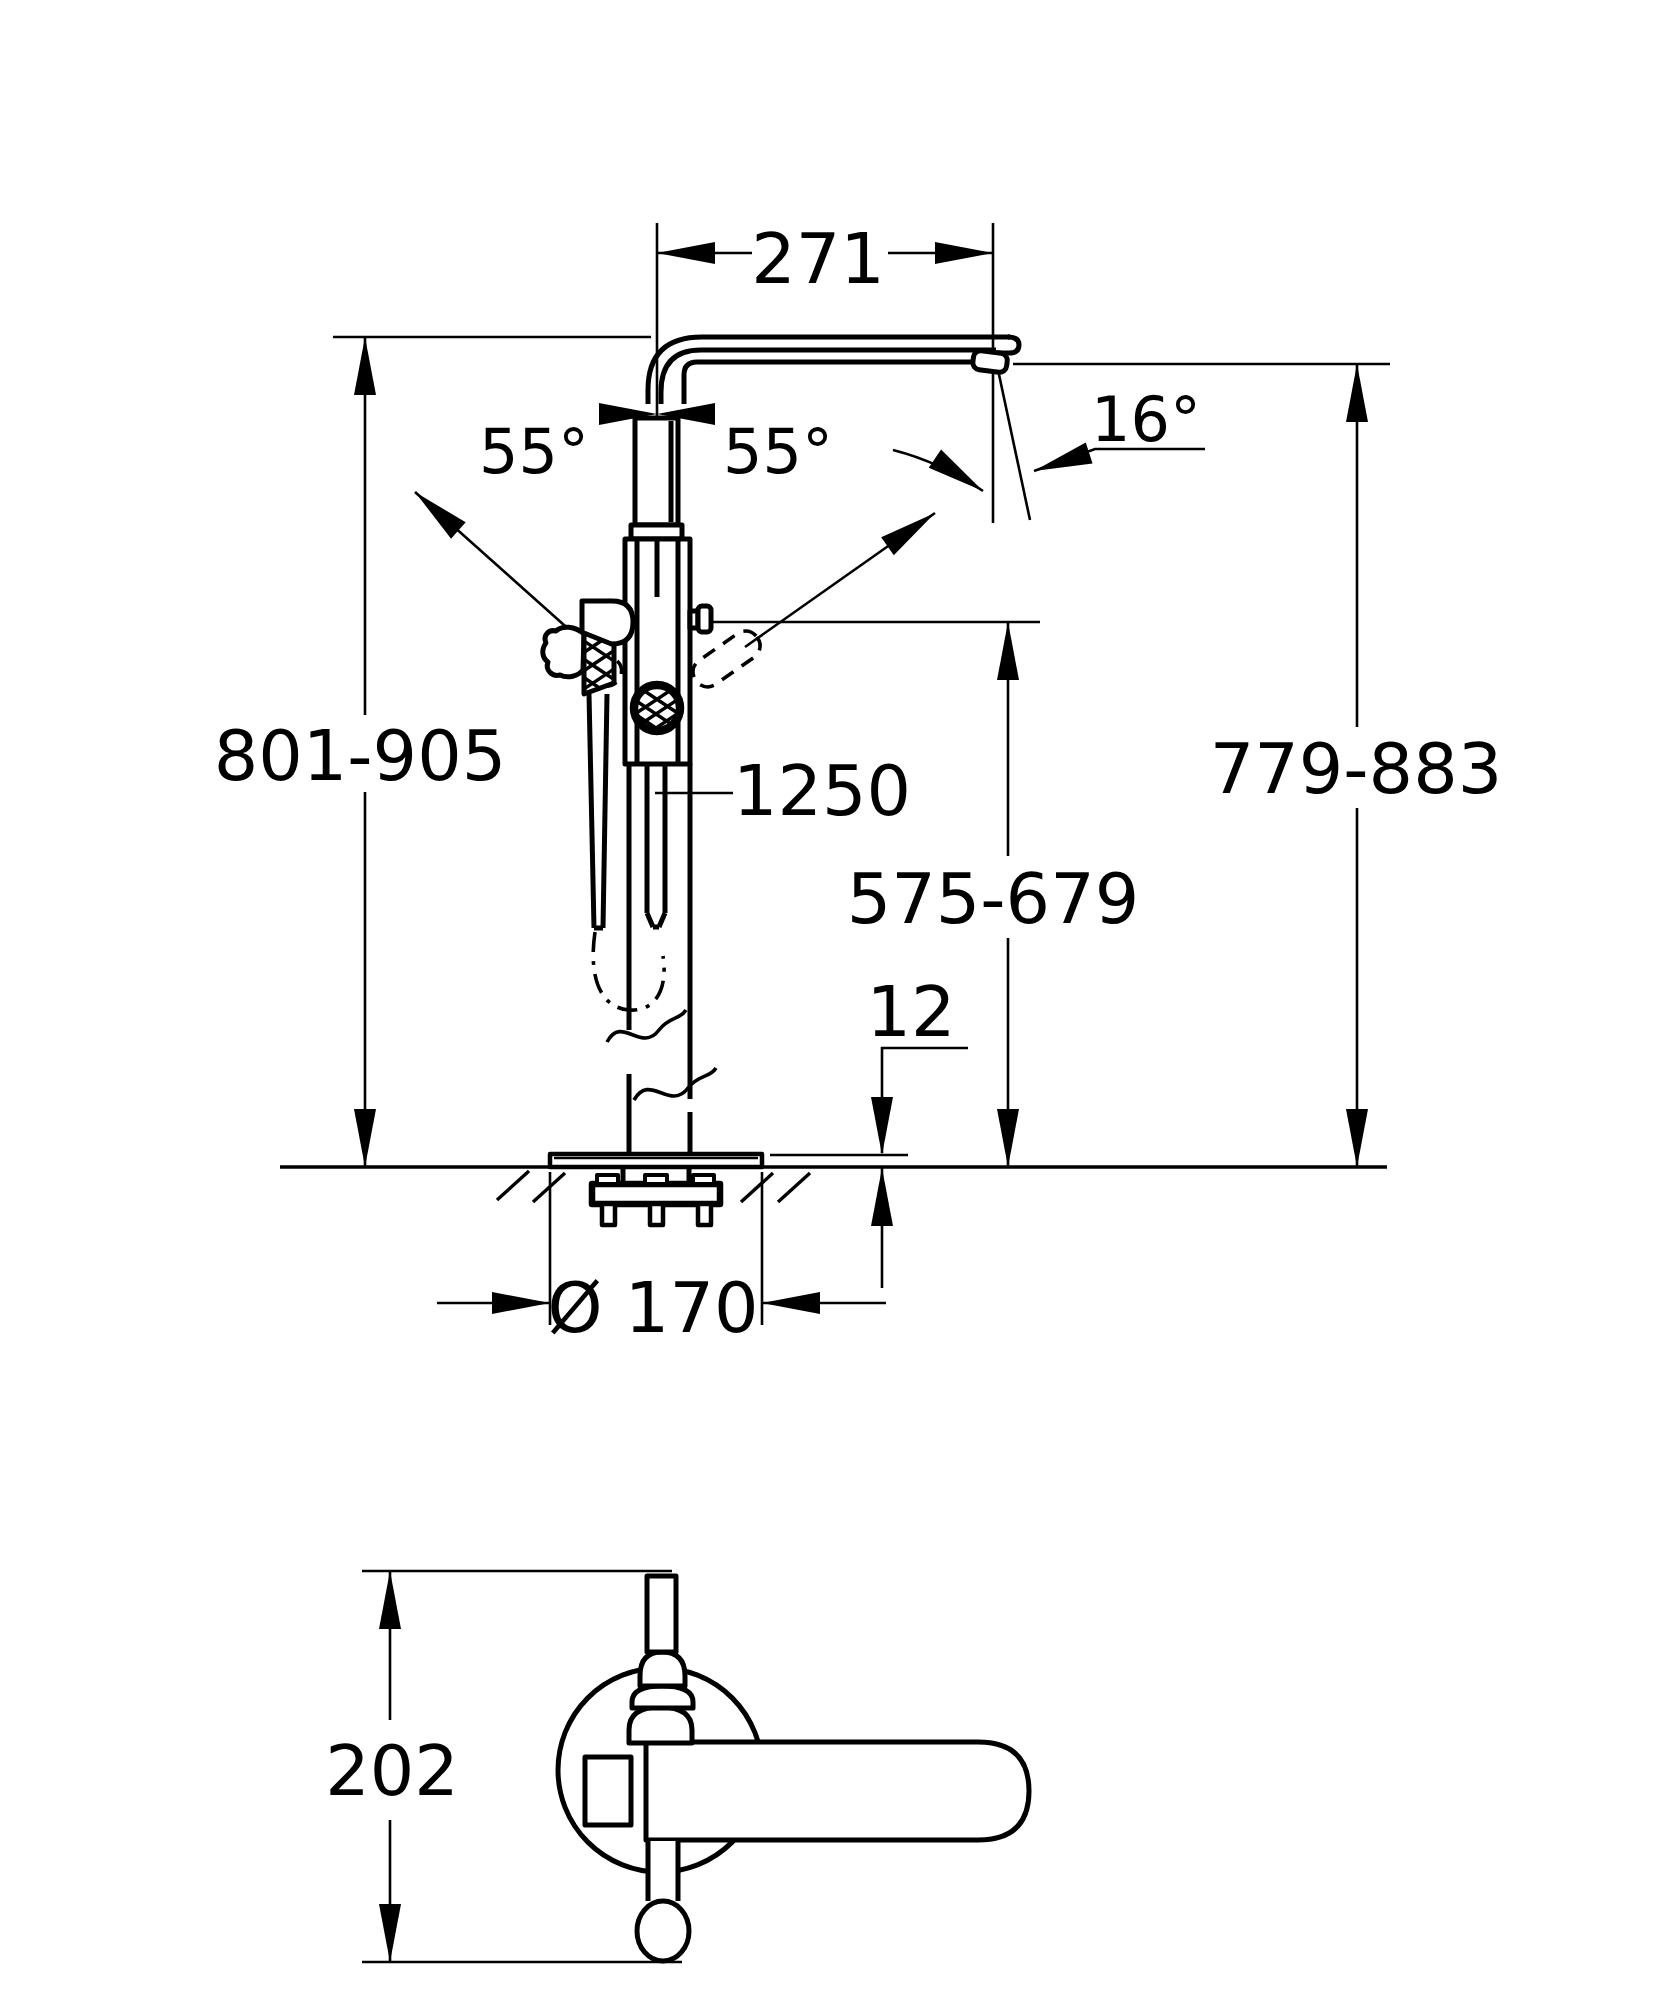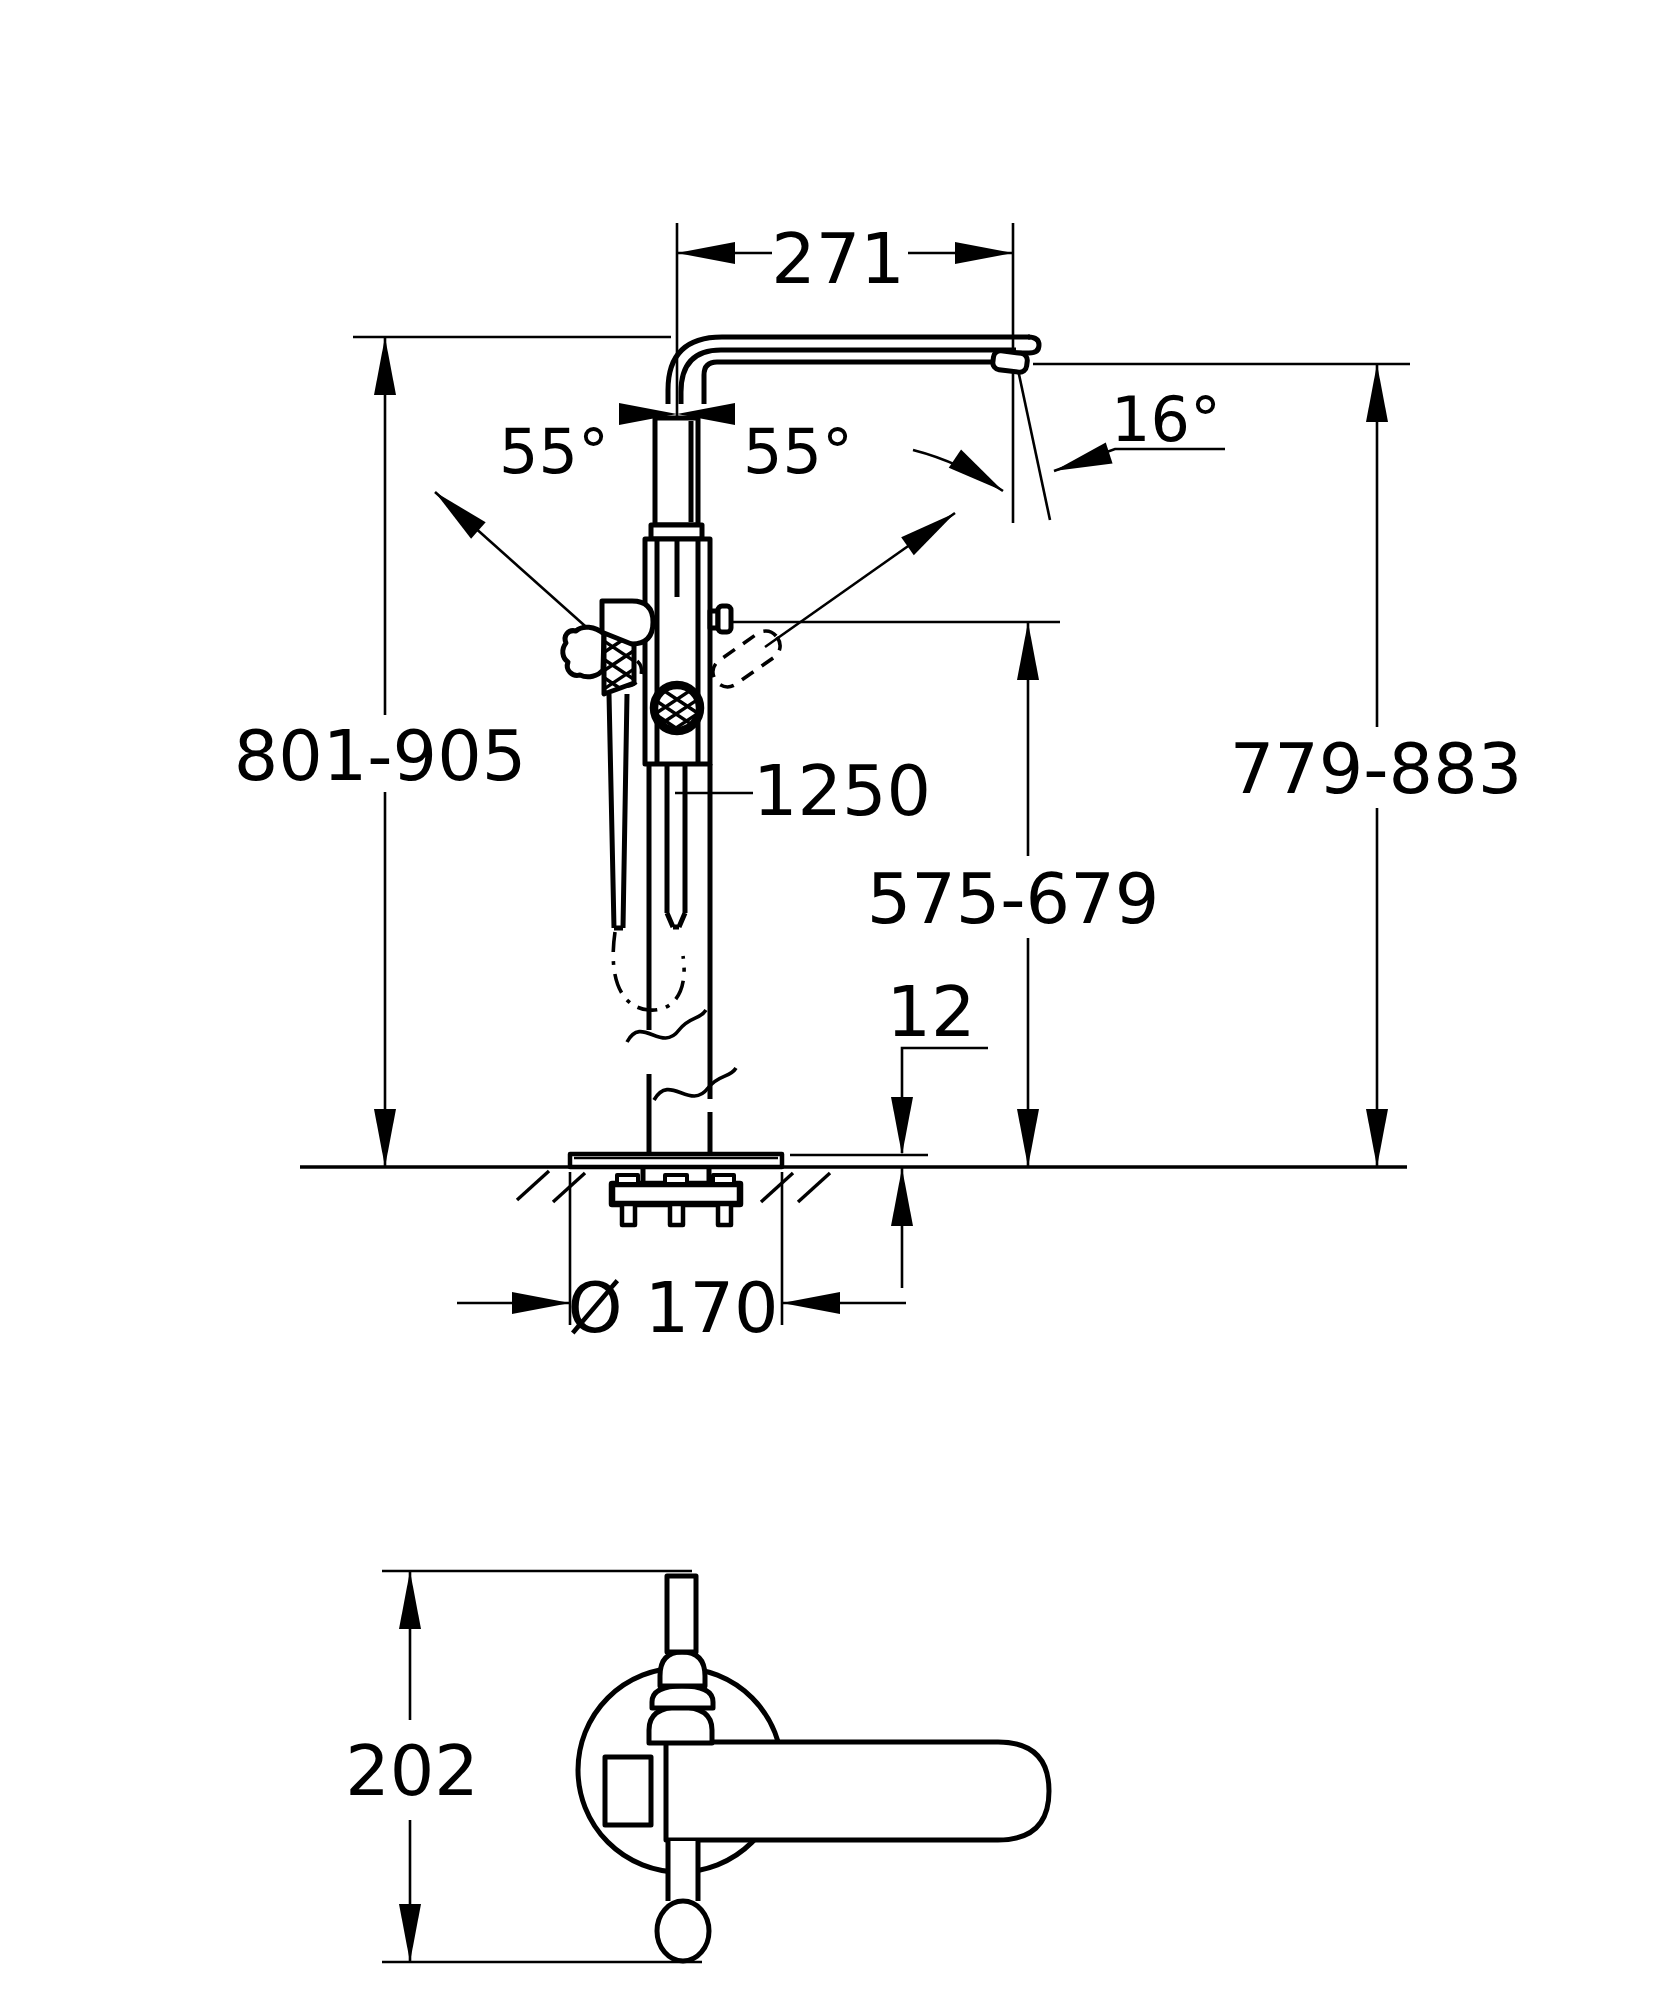--- a/index.html
+++ b/index.html
@@ -1,16 +1,16 @@
 <!DOCTYPE html>
 <html><head>
 <meta charset="utf-8">
 <style>
   html,body{margin:0;padding:0;background:#ffffff;}
-  .stage{width:1492px;height:2000px;position:relative;background:#fff;padding-left:20px;}
+  .stage{width:1492px;height:2000px;position:relative;background:#fff;}
   svg{display:block;}
   .obj{stroke:#000;stroke-width:5;fill:none;stroke-linecap:butt;stroke-linejoin:round;}
   .objf{stroke:#000;stroke-width:5;fill:#fff;stroke-linejoin:round;}
   .thin{stroke:#000;stroke-width:2.6;fill:none;}
   .mid{stroke:#000;stroke-width:3.6;fill:none;}
   .arrow{fill:#000;stroke:none;}
   .ghost{stroke:#000;stroke-width:3.6;fill:none;stroke-dasharray:14 10;}
   .phantom{stroke:#000;stroke-width:3.6;fill:none;stroke-dasharray:20 9 4 9;}
   .hatchline{stroke:#000;stroke-width:3.4;}
   .dimtext{font-family:"DejaVu Sans","Liberation Sans",sans-serif;font-size:70px;fill:#000;}

